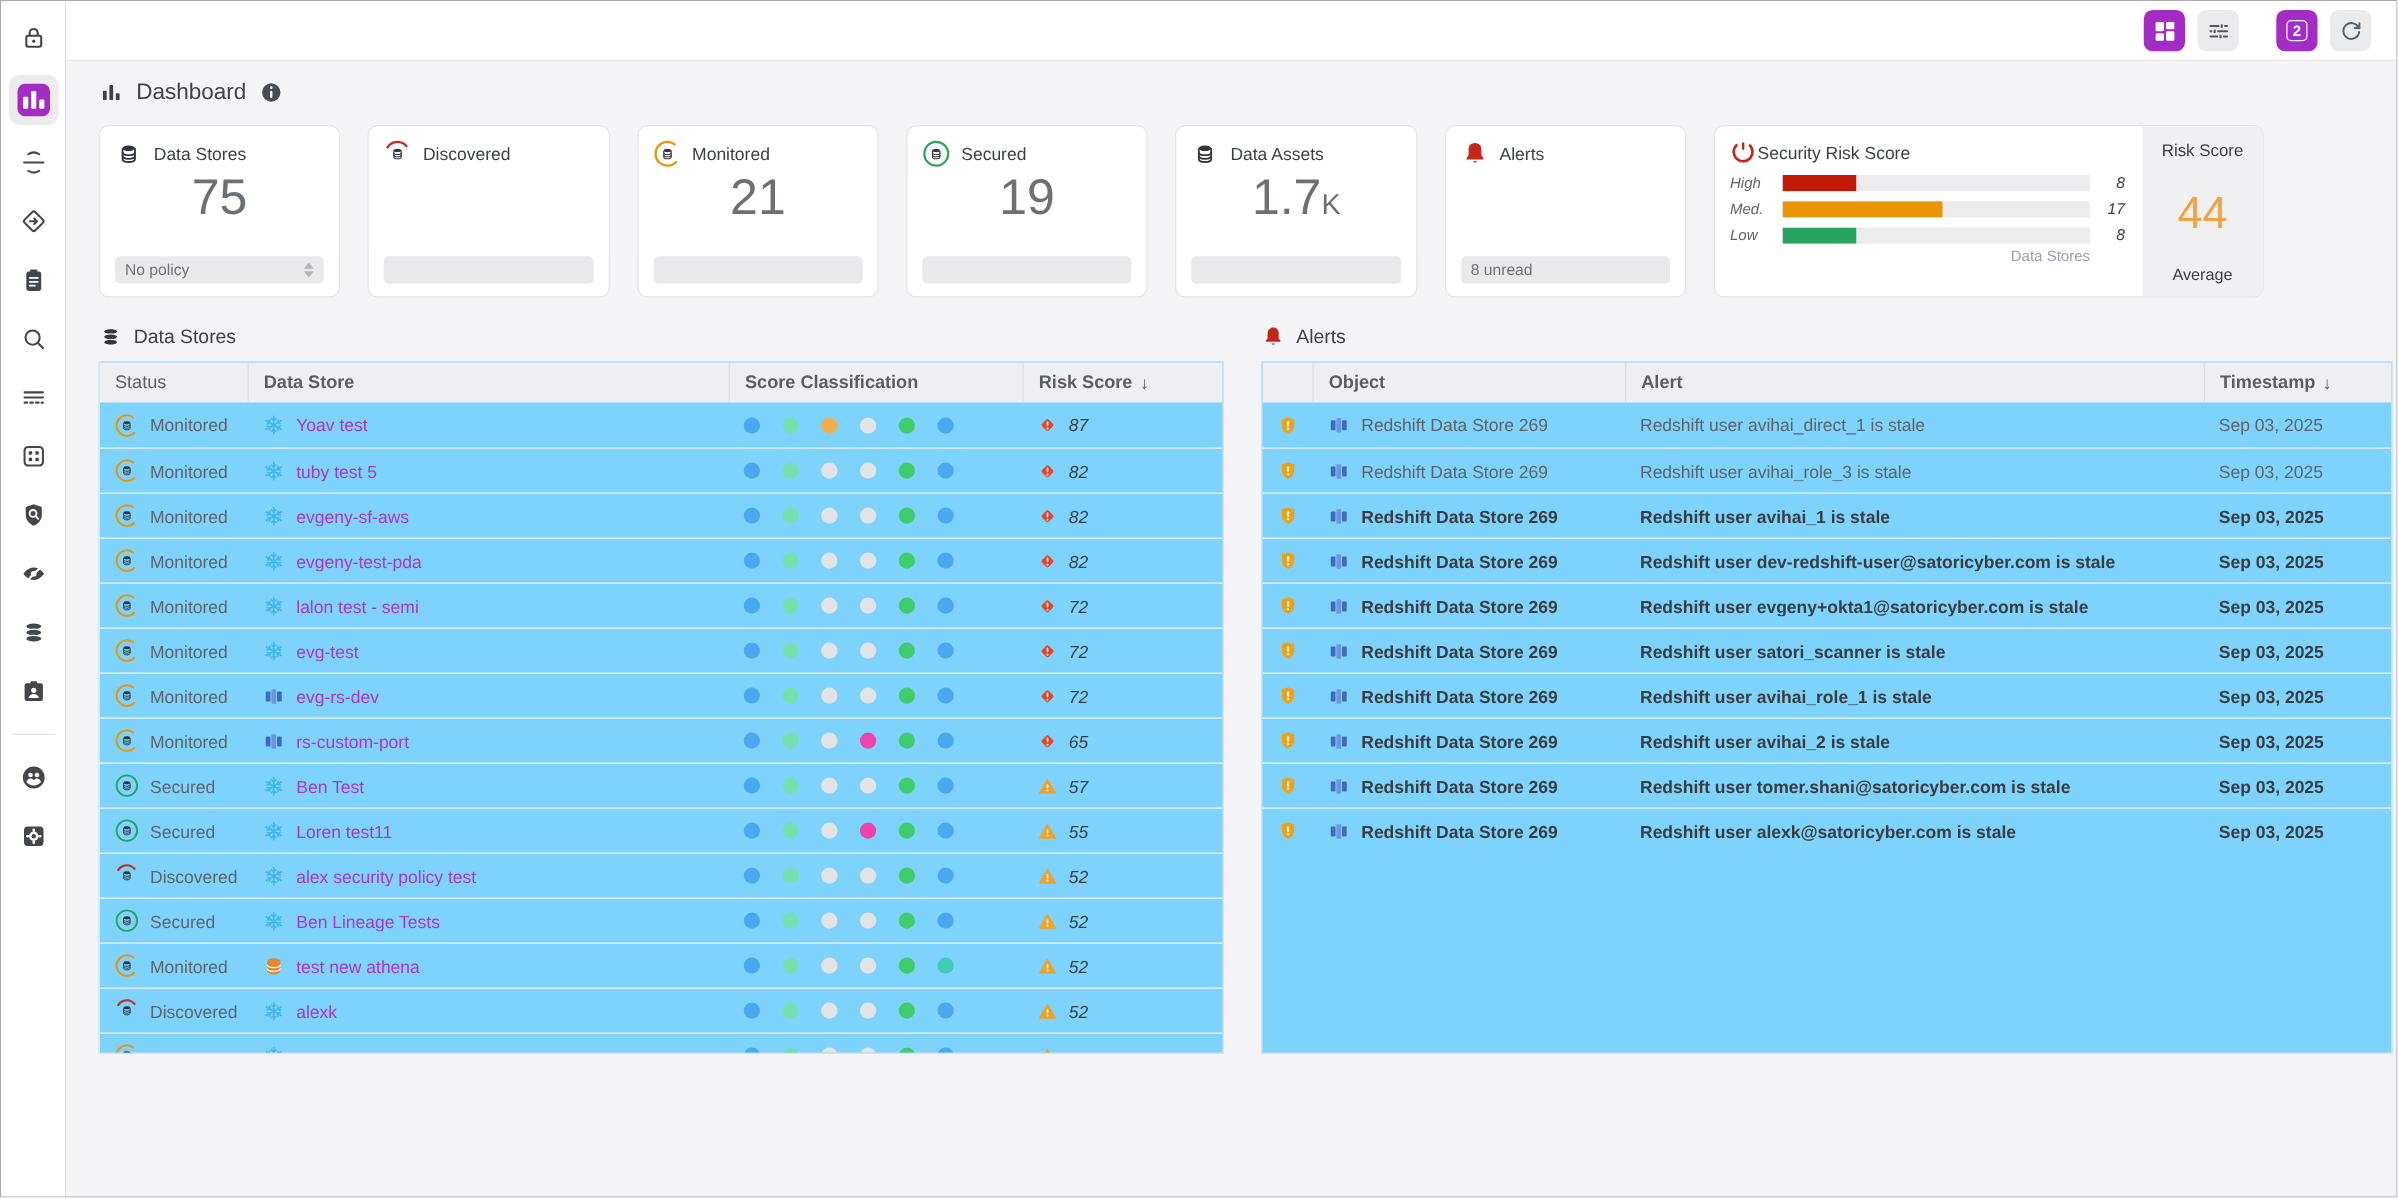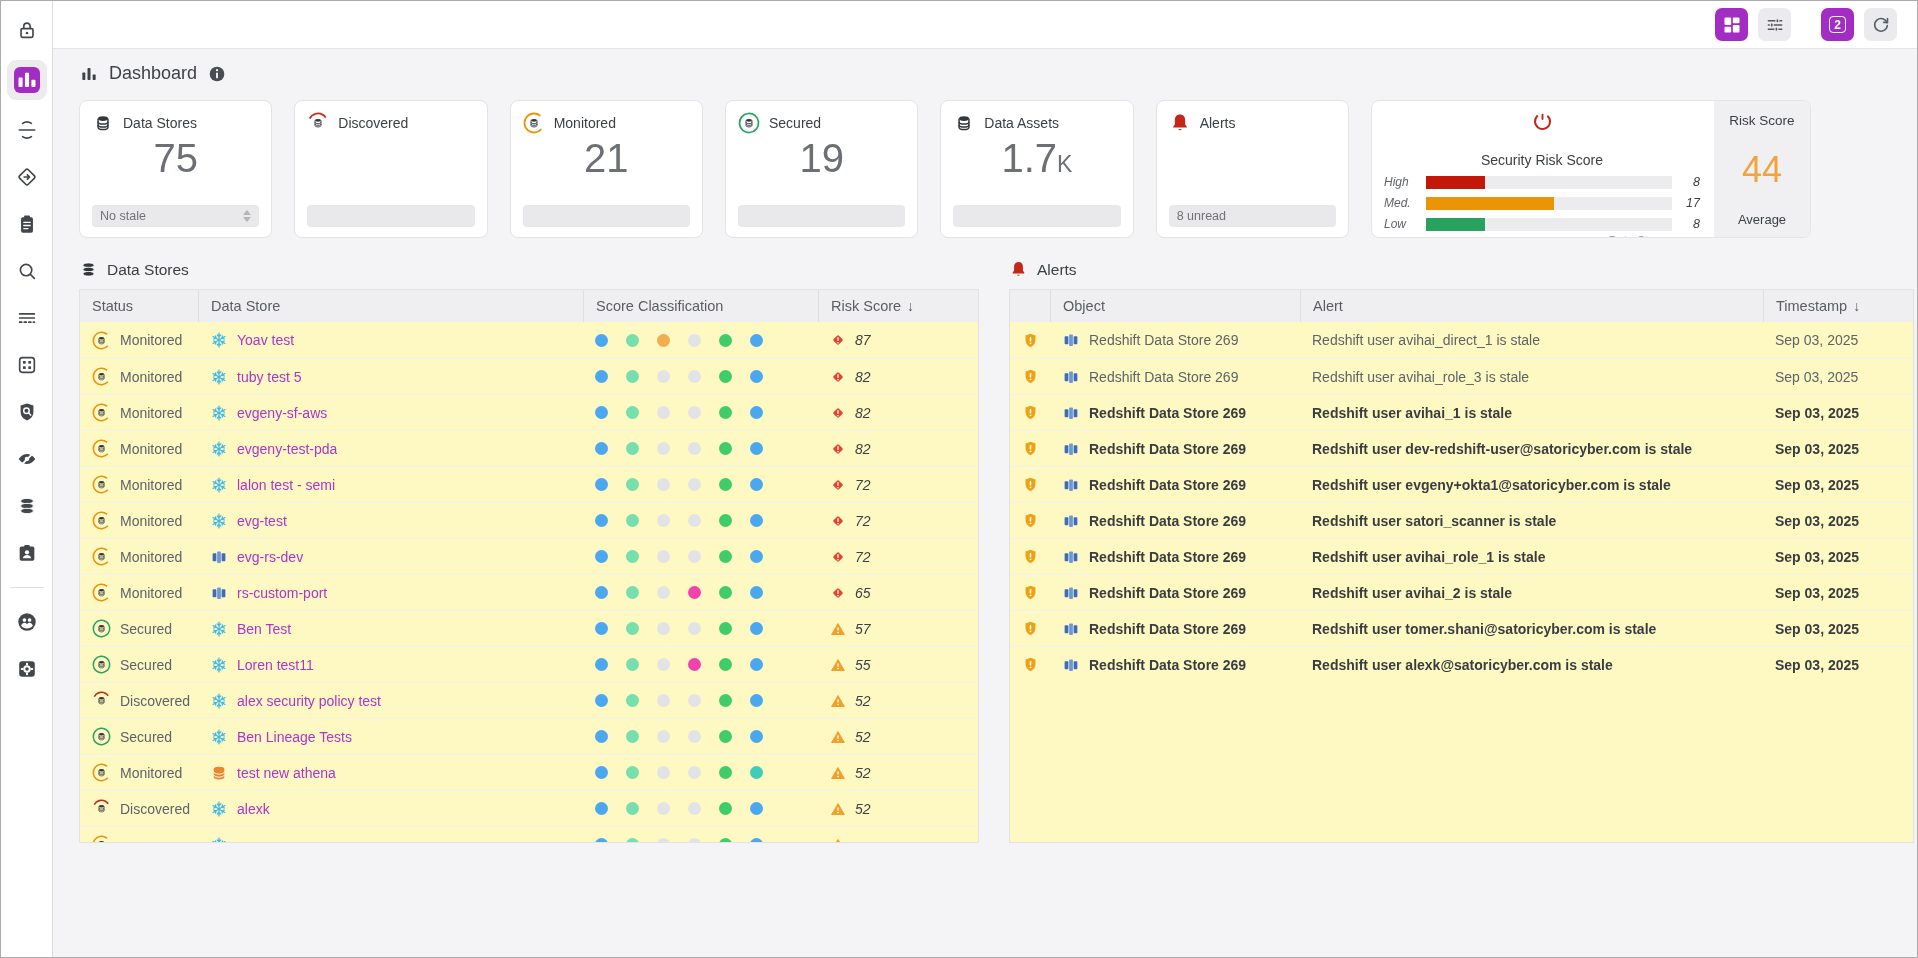--- a/index.html
+++ b/index.html
@@ -59,44 +59,44 @@
   .icn .ring-a,.icn .ring-b{stroke:none;fill:none;stroke-width:2;}
   .icn.secured .ring-a{stroke:#27a35f;stroke-width:1.9;}
   .icn.monitored .ring-a{stroke:#ec9408;stroke-dasharray:49 16.3;}
   .icn.discovered .ring-b{stroke:#c42b1c;stroke-dasharray:21 44.3;}
   .icn .bell{display:none;}
   .icn.alerts .bell{display:block;}
 
   
   .risk-panel{width:440px;flex:0 0 440px;height:138px;background:#fff;border:1px solid #e4e4e4;border-radius:8px;display:flex;overflow:hidden;}
   .risk-left{flex:1;padding:10px 14px 8px 12px;display:flex;flex-direction:column;}
-  .risk-head{display:flex;align-items:center;gap:20px;font-size:14px;color:#3c4043;flex-direction:column;}
+  .risk-head{display:flex;align-items:center;gap:1px;font-size:14px;color:#3c4043;}
   .risk-head svg{width:21px;height:21px;}
   .risk-bars{margin-top:7px;display:flex;flex-direction:column;gap:7px;}
   .risk-row{display:flex;align-items:center;gap:8px;font-style:italic;}
   .risk-label{width:34px;font-size:12px;color:#5f6368;}
   .risk-track{flex:1;height:13px;background:#ececee;overflow:hidden;}
   .risk-fill{height:100%;}
   .risk-val{width:20px;text-align:right;font-size:12.5px;color:#3c4043;}
   .risk-axis{text-align:right;font-size:12px;color:#9aa0a6;margin-top:3px;padding-right:28px;}
   .risk-score-box{width:96px;flex:0 0 96px;background:#f0f0f2;display:flex;flex-direction:column;align-items:center;padding:12px 4px 10px;}
   .risk-score-label{font-size:13.5px;color:#3c4043;}
   .risk-score-val{font-size:36px;margin:auto 0;}
   .risk-score-cap{font-size:13px;color:#3c4043;}
 
   
   .sections{display:flex;gap:30px;margin-top:22px;}
   .section-title{display:flex;align-items:center;gap:9px;font-size:15.5px;color:#3c4043;margin-bottom:10px;}
   .section-title svg{width:19px;height:19px;}
-  .tbl{background:#fef9c3;border:1px solid #e2e2e2;height:554px;overflow:hidden;font-size:14px;}
+  .tbl{background:#7dd3fc;border:1px solid #e2e2e2;height:554px;overflow:hidden;font-size:14px;}
   .sec-left{width:900px;}
   .sec-right{width:905px;}
   .thead{display:flex;align-items:center;height:32px;background:#efeff1;color:#5a5e62;font-size:14.5px;}
   .th{padding:0 12px;display:flex;align-items:center;gap:6px;height:100%;}
-  .th + .th{border-left:1px solid #dfdfe1;}
+  .th + .th{border-left:1px solid #dfdfe1;font-weight:bold;}
   .sort{font-size:14px;color:#5a5e62;}
   .trow{display:flex;align-items:center;height:36px;border-top:1px solid #f1f1f2;}
   .trow:first-of-type{border-top:none;}
   .cell{padding:0 12px;display:flex;align-items:center;gap:9px;min-width:0;}
   .c-status{width:118px;flex:0 0 118px;}
   .c-name{width:385px;flex:0 0 385px;}
   .c-dots{width:235px;flex:0 0 235px;}
   .c-risk{flex:1;}
   .status-text{color:#5f6368;}
   .sicon{width:19px;height:19px;flex:0 0 19px;}
@@ -325,21 +325,21 @@
                     <g class="dbg">
                         <use href="#db-glyph"></use>
                       </g>
                   </svg>
 
                 </span>
                 <span>Data Stores</span>
               </div>
               <div class="card-value"><span>75</span><span class="suffix"></span></div>
               <div class="card-foot">
-                  <span>No stale</span>
+                  <span>No policy</span>
                 <span class="updown">
                     <i class="up"></i>
                     <i class="dn"></i>
                   </span>
               </div>
             </div>
               <div class="card">
               <div class="card-head">
                 <span class="icn discovered">
                   <svg viewBox="0 0 24 24" class="dbsvg">

